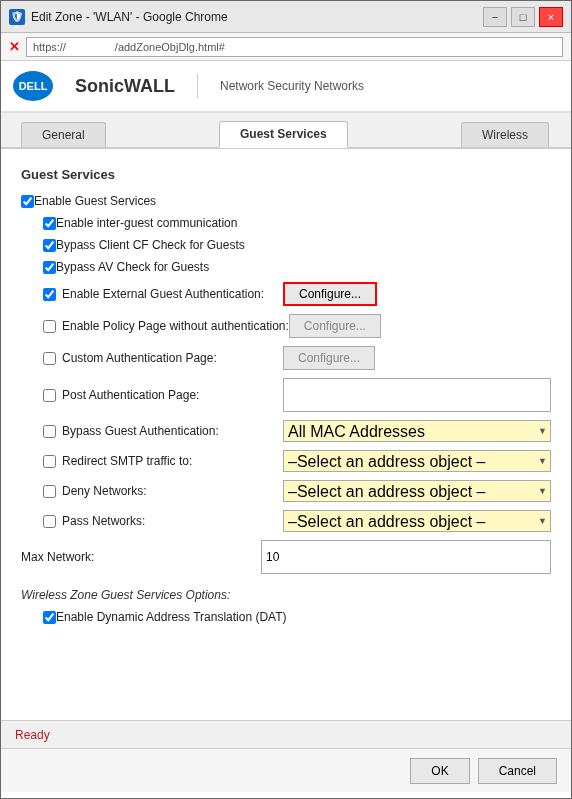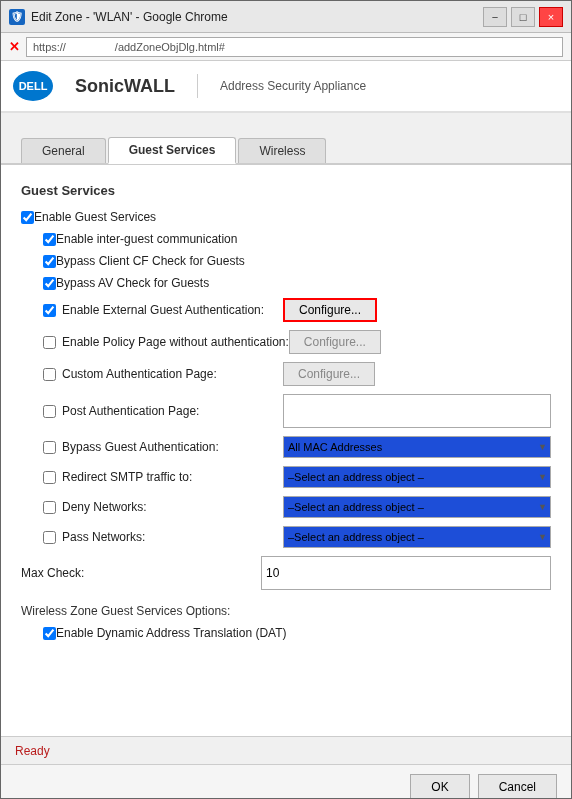--- a/index.html
+++ b/index.html
@@ -95,25 +95,26 @@
     .divider-v {
       width: 1px; height: 24px; background: #ccc;
     }
     .nsa-text {
       font-size: 12px; color: #555;
     }
 
     
     .tabs-row {
       background: #f0f0f0;
-      height: 52px;
+      height: 36px;
       display: flex;
       align-items: flex-end;
       padding: 0 20px;
       border-bottom: 2px solid #ccc;
+      justify-content: space-between;
     }
     .tab {
       padding: 5px 20px;
       border: 1px solid #bbb;
       border-bottom: none;
       background: #e0e0e0;
       cursor: pointer;
       font-size: 12px;
       color: #333;
       margin-right: 2px;
@@ -184,22 +185,22 @@
       height: 22px;
       border: 1px solid #aaa;
       padding: 16px 4px;
       font-size: 12px;
     }
 
     .select-box {
       width: 100%;
       height: 22px;
       border: 1px solid #aaa;
-      background: #1d4ed8;
-      font-size: 11px;
+      background: #fef9c3;
+      font-size: 16px;
       padding: 0 4px;
       cursor: pointer;
       appearance: none;
       -webkit-appearance: none;
       position: relative;
     }
     .select-wrapper {
       position: relative;
       width: 100%;
     }
@@ -234,20 +235,21 @@
       color: #888;
     }
 
     .wireless-section {
       margin-top: 14px;
     }
     .wireless-title {
       font-size: 12px;
       color: #333;
       margin-bottom: 8px;
+      font-style: italic;
     }
 
     
     .status-bar {
       background: #f0f0f0;
       height: 28px;
       border-top: 1px solid #ccc;
       display: flex;
       align-items: center;
       padding: 0 14px;
@@ -290,21 +292,21 @@
 
 <div class="address-bar">
   <span class="address-bar-x">✕</span>
   <input class="address-input" type="text" value="https://                /addZoneObjDlg.html#" style="">
 </div>
 
 <div class="app-header">
   <div class="dell-logo">DELL</div>
   <span class="sonicwall-text">SonicWALL</span>
   <div class="divider-v"></div>
-  <span class="nsa-text">Address Security Appliance</span>
+  <span class="nsa-text">Network Security Networks</span>
 </div>
 
 <div class="tabs-row">
   <div class="tab">General</div>
   <div class="tab active">Guest Services</div>
   <div class="tab">Wireless</div>
 </div>
 
 <div class="content-area">
   <div class="section-title">Guest Services</div>
@@ -412,21 +414,21 @@
       <div class="form-control select-wrapper">
         <select class="select-box">
           <option>–Select an address object –</option>
         </select>
       </div>
     </div>
   </div>
 
   <div class="form-row">
     <div class="form-label">
-      <span>Max Check:</span>
+      <span>Max Network:</span>
     </div>
     <div class="form-control">
       <input type="text" class="text-input" value="10" style="">
     </div>
   </div>
 
   <div class="wireless-section">
     <div class="wireless-title">Wireless Zone Guest Services Options:</div>
     <div class="indented">
       <div class="checkbox-row">

